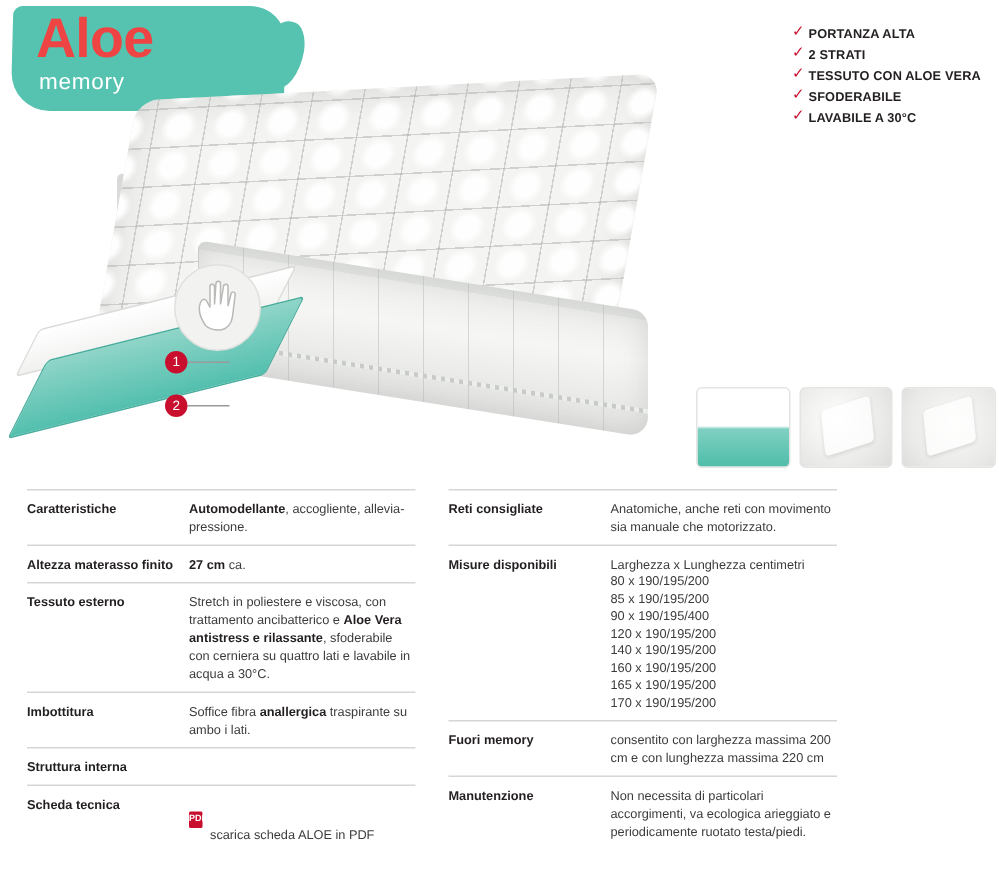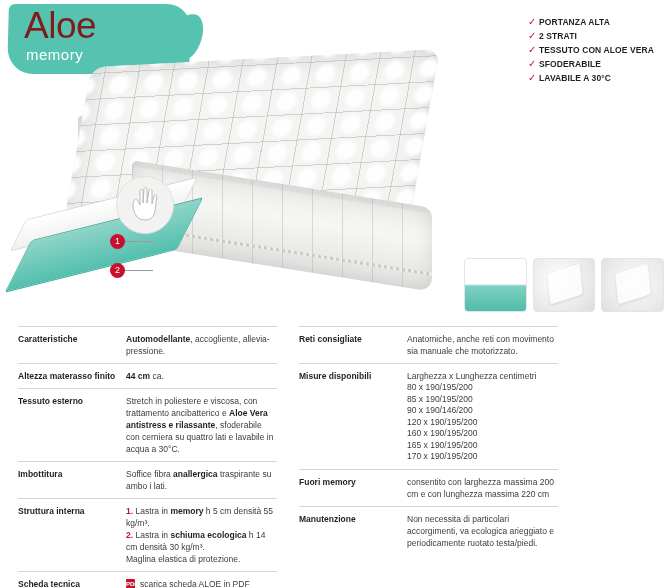--- a/index.html
+++ b/index.html
@@ -51,22 +51,22 @@
     background: #56c3b0;
     border-radius: 50% 40% 60% 30%;
     transform: rotate(8deg);
   }
   #logo-title {
     position: absolute;
     left: 16px;
     top: 2px;
     font-size: 37px;
     line-height: 40px;
-    color: #7f1d1d;
-    font-weight: normal;
+    color: #ef4444;
+    font-weight: bold;
     letter-spacing: -0.5px;
   }
   #logo-sub {
     position: absolute;
     left: 18px;
     top: 42px;
     font-size: 15px;
     color: #ffffff;
     letter-spacing: 0.5px;
   }
@@ -310,21 +310,21 @@
     width: 9px; height: 11px;
     background: #c8102e;
     color: #ffffff;
     font-size: 6px;
     line-height: 11px;
     text-align: center;
     border-radius: 1px;
     flex: 0 0 9px;
     font-weight: bold;
   }
-  .pdf-link { color: #3b3b3b; text-decoration: none; }
+  .pdf-link { color: #3b3b3b; text-decoration: none; margin-top: 20px; }
 </style>
 </head>
 <body>
 
 <div id="hero">
 
   <div id="logo-block">
     <div id="logo-brush"></div>
     <div id="logo-title">Aloe</div>
     <div id="logo-sub">memory</div>
@@ -393,33 +393,32 @@
 
 <div id="specs">
 
   <div class="spec-col" id="spec-col-left">
       <div class="spec-row first">
         <div class="spec-label">Caratteristiche</div>
         <div class="spec-value"><b>Automodellante</b>, accogliente, allevia-pressione.</div>
       </div>
       <div class="spec-row">
         <div class="spec-label">Altezza materasso finito</div>
-        <div class="spec-value"><b>44 cm</b> ca.</div>
+        <div class="spec-value"><b>27 cm</b> ca.</div>
       </div>
       <div class="spec-row">
         <div class="spec-label">Tessuto esterno</div>
         <div class="spec-value">Stretch in poliestere e viscosa, con trattamento ancibatterico e <b>Aloe Vera antistress e rilassante</b>, sfoderabile con cerniera su quattro lati e lavabile in acqua a 30°C.</div>
       </div>
       <div class="spec-row">
         <div class="spec-label">Imbottitura</div>
         <div class="spec-value">Soffice fibra <b>anallergica</b> traspirante su ambo i lati.</div>
       </div>
       <div class="spec-row">
         <div class="spec-label">Struttura interna</div>
-        <div class="spec-value"><span class="red-num">1.</span> Lastra in <b>memory</b> h 5 cm densità 55 kg/m³.<br><span class="red-num">2.</span> Lastra in <b>schiuma ecologica</b> h 14 cm densità 30 kg/m³.<br>Maglina elastica di protezione.</div>
       </div>
       <div class="spec-row">
         <div class="spec-label">Scheda tecnica</div>
         <div class="spec-value">
           <div class="pdf-line">
             <span class="pdf-icon">PDF</span>
             <a class="pdf-link">scarica scheda ALOE in PDF</a>
           </div>
         </div>
       </div>
@@ -427,22 +426,23 @@
   <div class="spec-col" id="spec-col-right">
       <div class="spec-row first">
         <div class="spec-label">Reti consigliate</div>
         <div class="spec-value">Anatomiche, anche reti con movimento sia manuale che motorizzato.</div>
       </div>
       <div class="spec-row">
         <div class="spec-label">Misure disponibili</div>
         <div class="spec-value">Larghezza x Lunghezza centimetri<div class="sizes">
             <div>80 x 190/195/200</div>
             <div>85 x 190/195/200</div>
-            <div>90 x 190/146/200</div>
+            <div>90 x 190/195/400</div>
             <div>120 x 190/195/200</div>
+            <div>140 x 190/195/200</div>
             <div>160 x 190/195/200</div>
             <div>165 x 190/195/200</div>
             <div>170 x 190/195/200</div>
           </div></div>
       </div>
       <div class="spec-row">
         <div class="spec-label">Fuori memory</div>
         <div class="spec-value">consentito con larghezza massima 200 cm e con lunghezza massima 220 cm</div>
       </div>
       <div class="spec-row">

